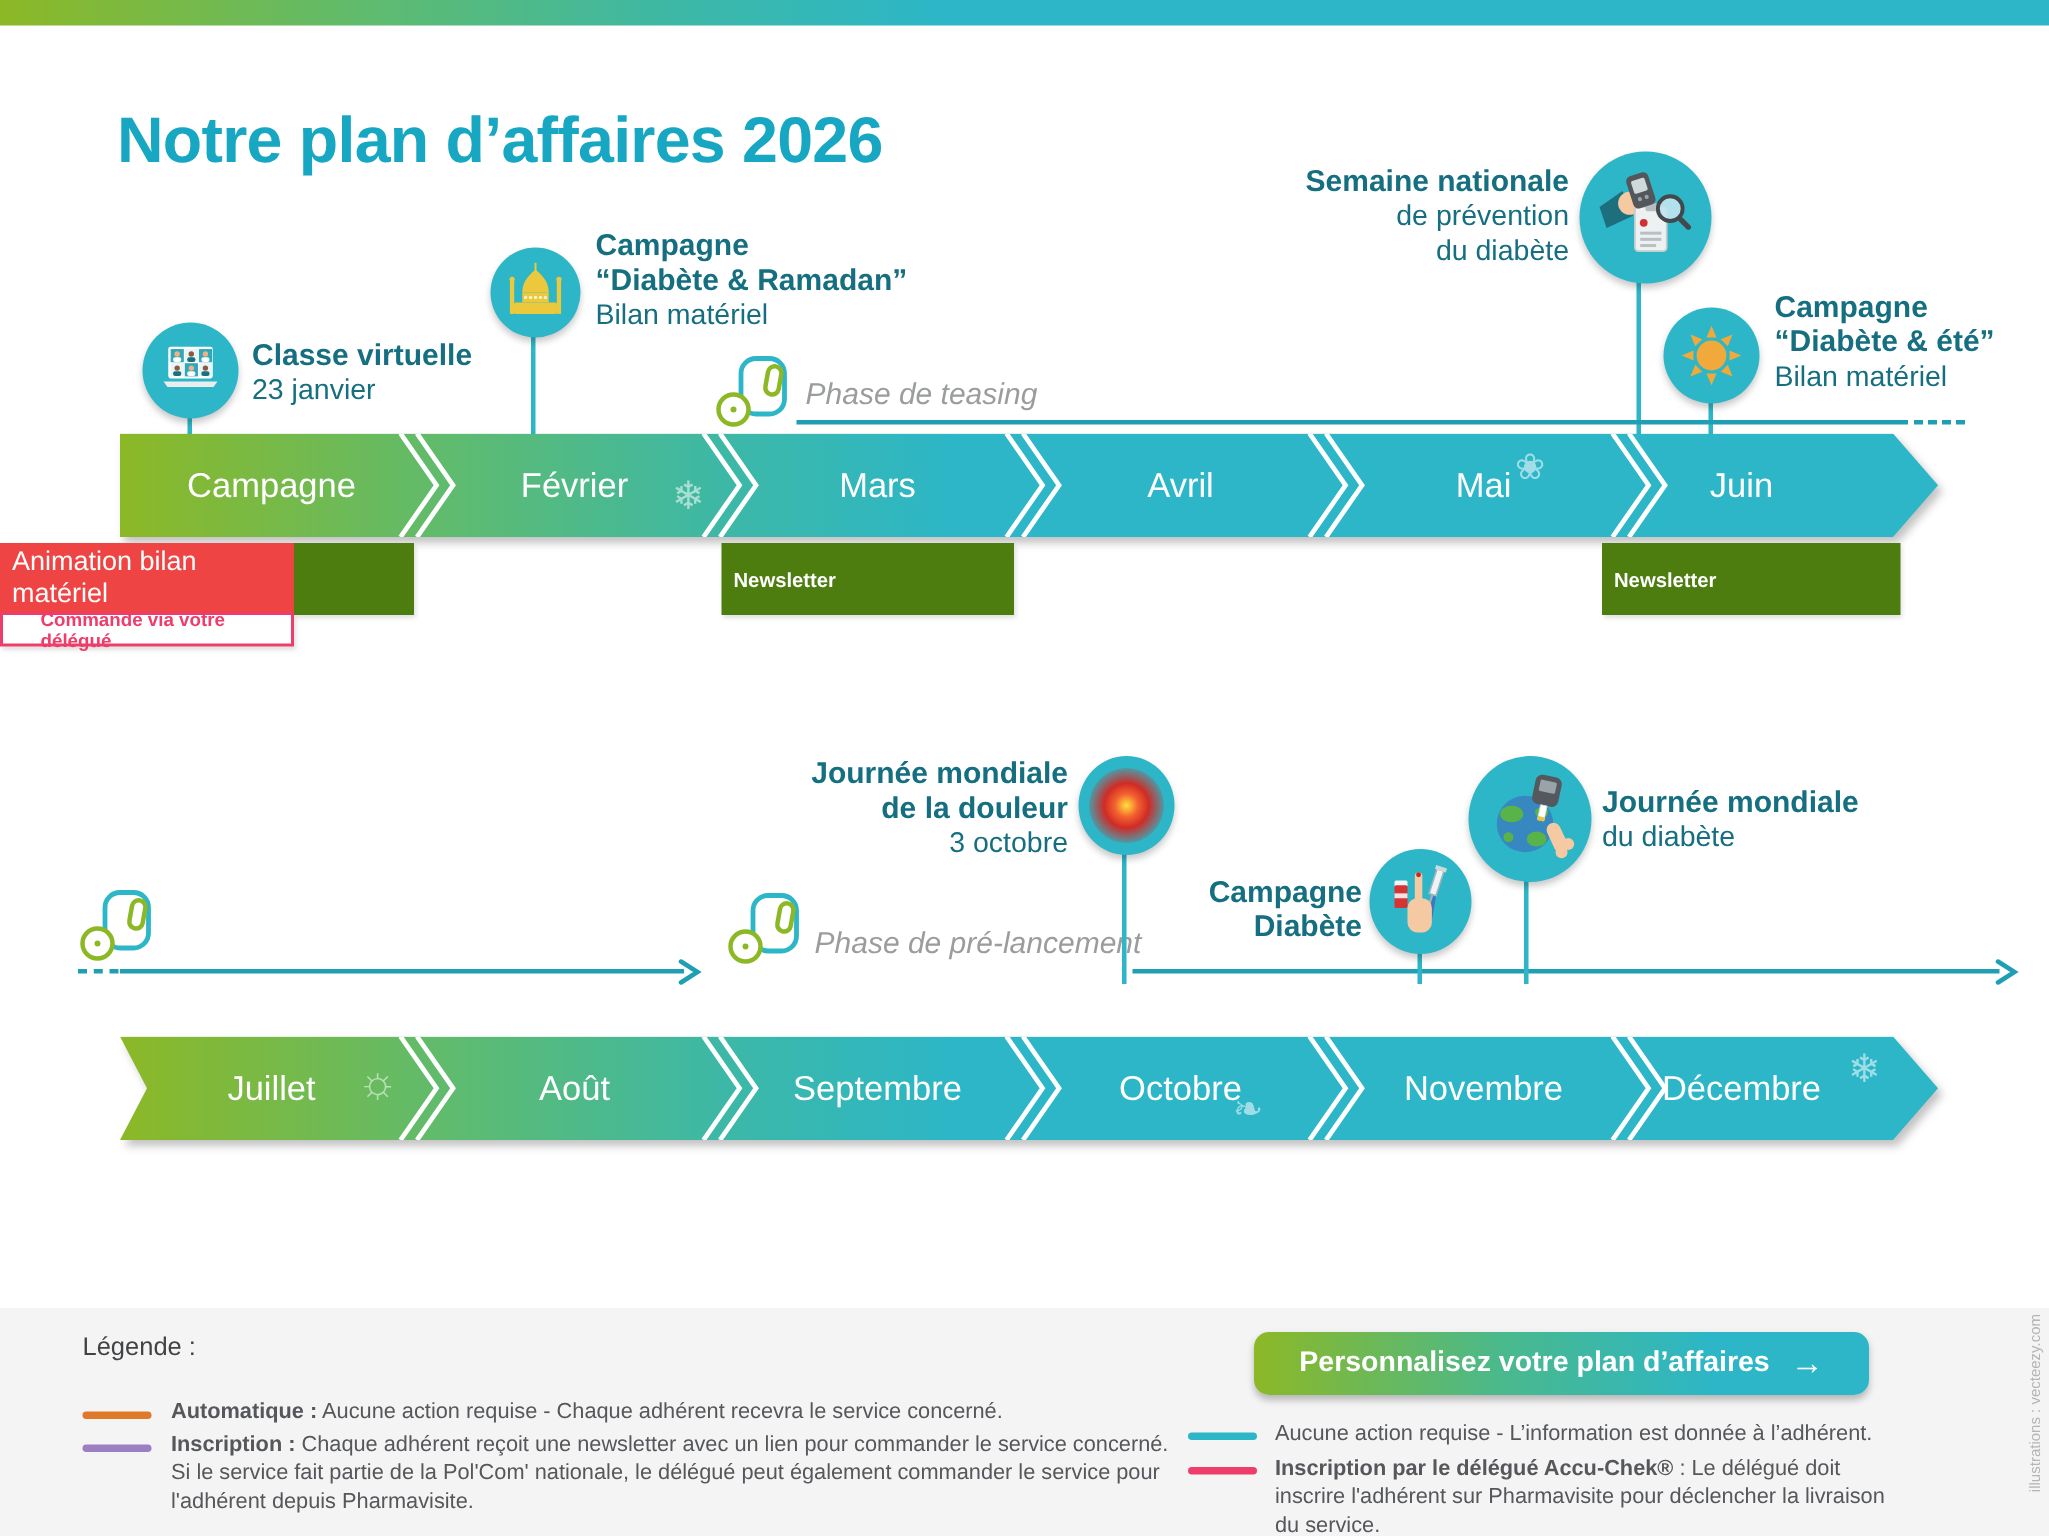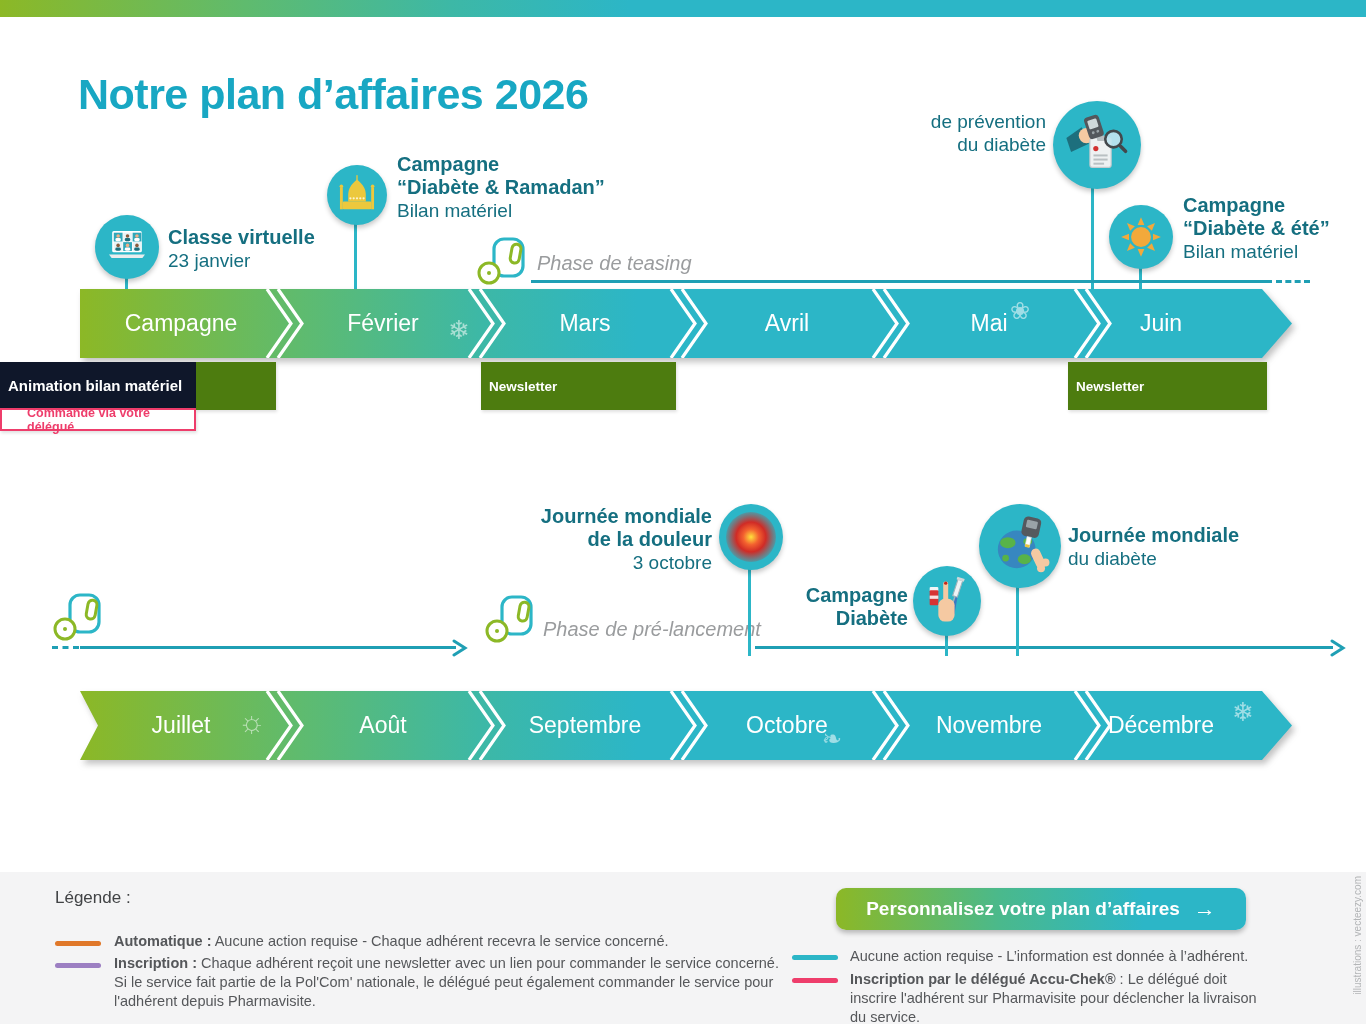--- a/index.html
+++ b/index.html
@@ -34,21 +34,21 @@
        overflow:hidden;box-shadow:0 3px 5px rgba(0,0,0,.22);}
   .evlbl{position:absolute;color:#156f80;font-size:20px;line-height:23px;}
   .evlbl .b{font-weight:bold;display:block;}
   .evlbl .r{font-weight:normal;display:block;font-size:19px;}
   .ta-r{text-align:right;}
 
   .phase-txt{position:absolute;font-style:italic;font-size:20px;color:#9a9c9e;}
 
   
   .box{position:absolute;display:flex;align-items:center;box-sizing:border-box;box-shadow:1px 2px 3px rgba(0,0,0,.12);}
-  #box-animation{background:#0f172a;color:#fff;font-weight:bold;font-size:15px;padding-left:8px;}
+  #box-animation{background:#ef4444;color:#fff;font-weight:normal;font-size:18px;padding-left:8px;}
   #box-animation-sub{background:#ffffff;border:2px solid #ee3d6b;color:#ee3d6b;font-weight:bold;font-size:12.5px;padding-left:25px;}
   .box.teal{background:#4d7c0f;color:#fff;font-weight:bold;font-size:13.5px;padding-left:8px;}
 
   
   #legend-band{left:0;top:872px;width:1366px;height:152px;background:#f4f4f5;}
   #legend-title{left:55px;top:888px;font-size:17px;color:#414345;}
   .sw{position:absolute;height:5px;width:46px;border-radius:3px;}
   .legtxt{position:absolute;font-size:14.5px;color:#55575a;line-height:19px;}
   .legtxt b{font-weight:bold;}
   #cta-button{left:836px;top:888px;width:410px;height:42px;border:none;border-radius:10px;cursor:pointer;
@@ -177,20 +177,21 @@
   <div class="evlbl" style="left:168px;top:226px;">
     <span class="b">Classe virtuelle</span>
     <span class="r">23 janvier</span>
   </div>
   <div class="evlbl" style="left:397px;top:153px;">
     <span class="b">Campagne</span>
     <span class="b">“Diabète &amp; Ramadan”</span>
     <span class="r">Bilan matériel</span>
   </div>
   <div class="evlbl ta-r" style="left:790px;top:110px;width:256px;">
+    <span class="b">Semaine nationale</span>
     <span class="r">de prévention</span>
     <span class="r">du diabète</span>
   </div>
   <div class="evlbl" style="left:1183px;top:194px;">
     <span class="b">Campagne</span>
     <span class="b">“Diabète &amp; été”</span>
     <span class="r">Bilan matériel</span>
   </div>
 
   <div class="abs barwrap" style="left:80px;top:289px;width:1212px;height:69px;">

